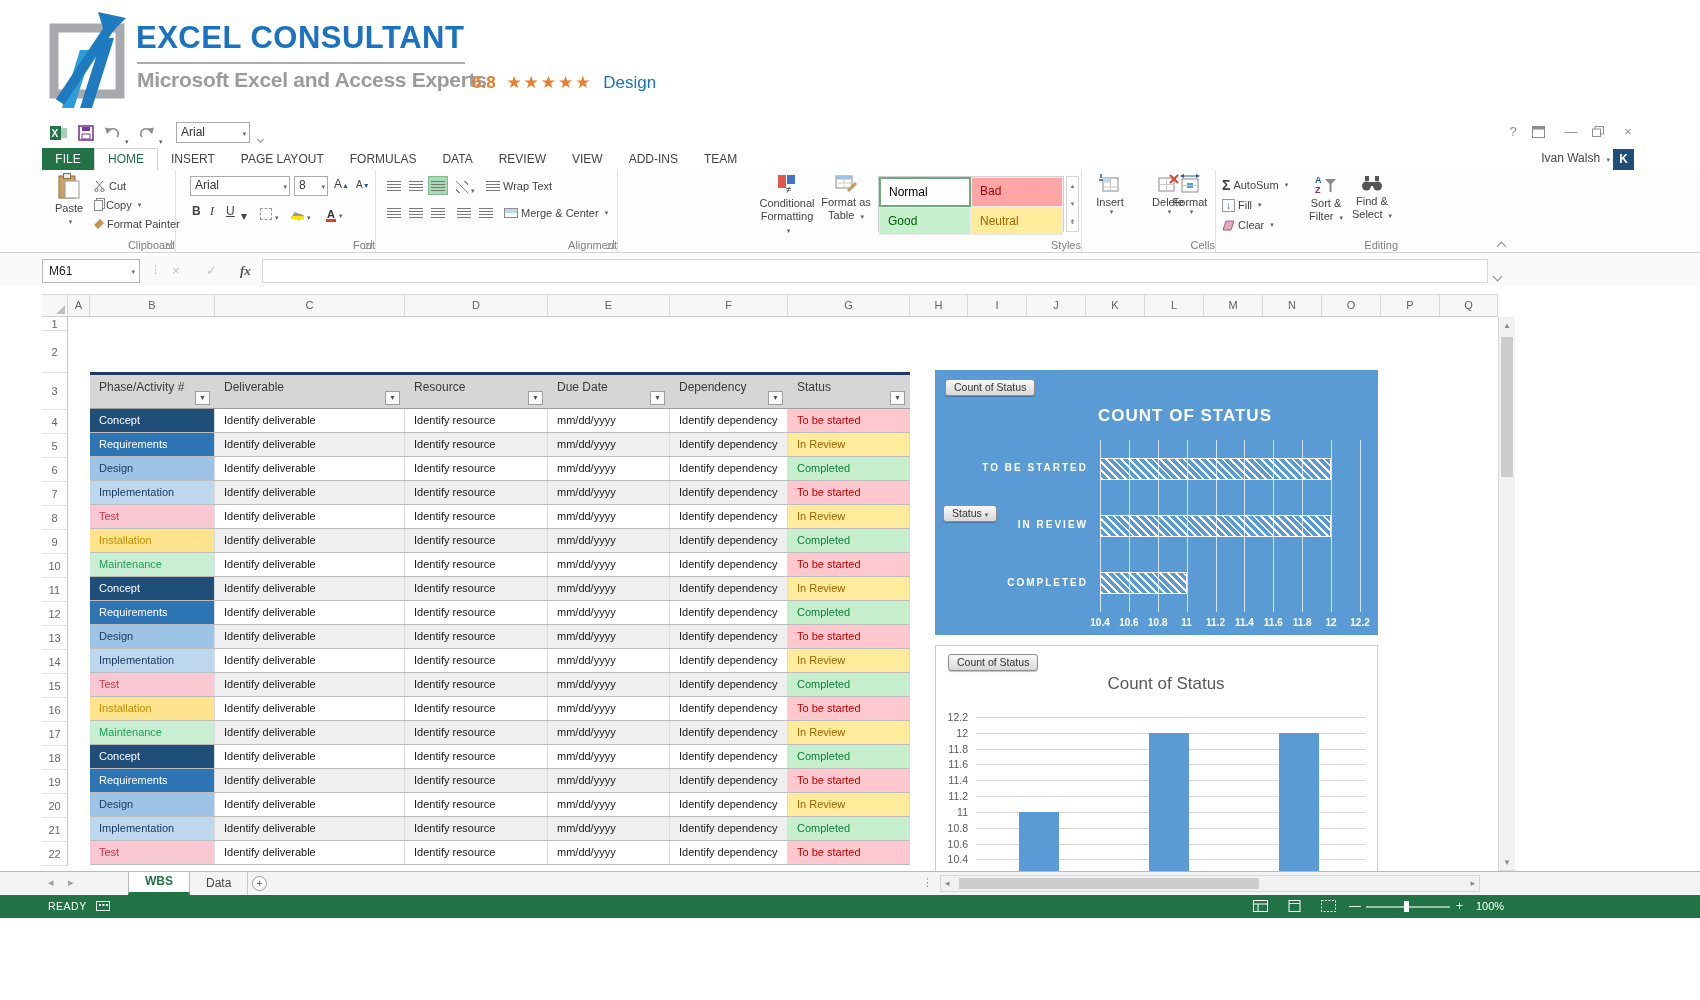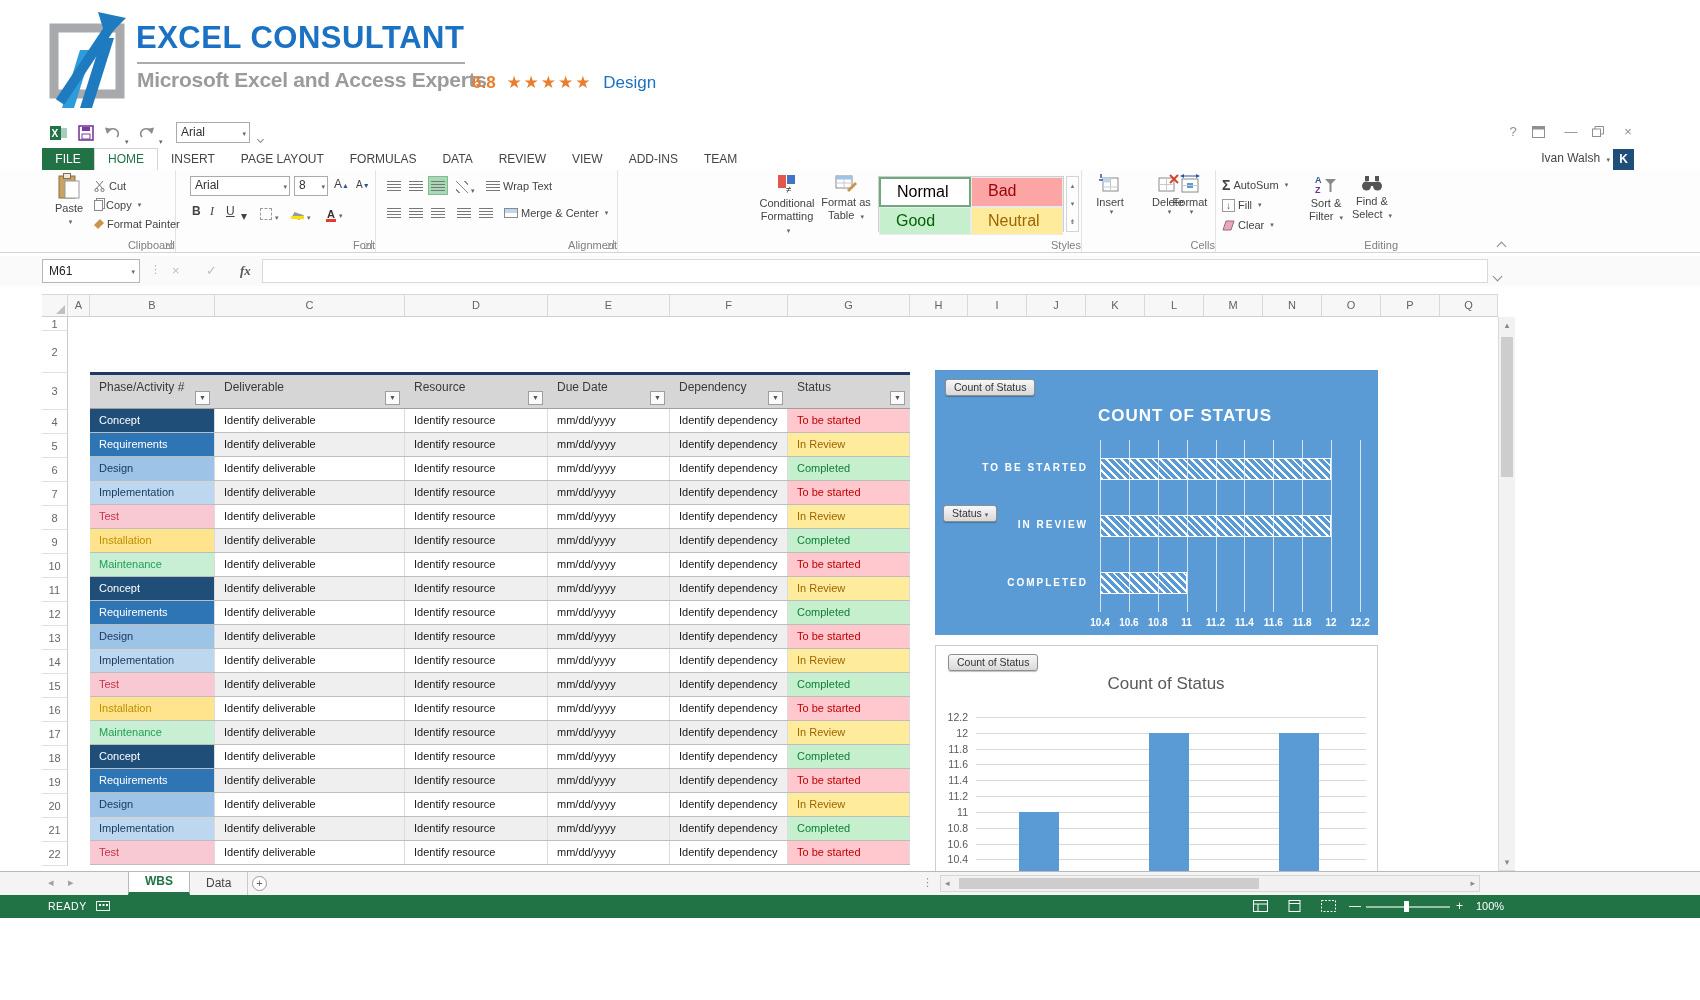--- a/index.html
+++ b/index.html
@@ -48,21 +48,21 @@
   .i-A{position:relative;font-size:11px;font-weight:bold;color:#333;padding:0 1px}
   .i-A.red::after{content:"";position:absolute;left:0;right:0;bottom:-2px;height:3px;background:#E03C31}
   .i-fill{position:relative;display:inline-block;width:12px;height:8px;background:#9A9A9A;clip-path:polygon(20% 0,100% 40%,60% 100%,0 60%)}
   .i-fillbar{position:absolute;width:13px;height:3px;background:#FFE100;margin:10px 0 0 -13px}
   .i-bord{display:inline-block;width:12px;height:12px;border:1px dashed #9A9A9A}
   .i-or{display:inline-block;width:12px;height:12px;background:repeating-linear-gradient(45deg,transparent 0 2px,#888 2px 3px,transparent 3px 6px)}
   .i-mrg{display:inline-block;width:14px;height:10px;border:1px solid #8A8A8A;background:linear-gradient(#BDD7EE 0 4px,#fff 4px)}
   .i-coin{display:inline-block;width:11px;height:11px;border-radius:50%;background:#EFCE6B;border:1px solid #B8923A}
   .i-fillbox{display:inline-block;width:13px;height:13px;border:1px solid #9A9A9A;color:#2B579A;font-size:10px;line-height:11px;text-align:center;font-weight:bold}
   .gallery{position:absolute;left:130px;top:6px;width:186px;height:56px;border:1px solid #CFCFCF;display:grid;grid-template-columns:1fr 1fr;grid-template-rows:1fr 1fr;background:#fff}
-  .cs{font-size:16px;line-height:26px;padding-left:16px;border:1px solid #EAEAEA}
+  .cs{font-size:12px;line-height:26px;padding-left:8px;border:1px solid #EAEAEA}
   .cs-n{background:#fff;color:#000;border:2px solid #6FA97E}
   .cs-b{background:#fca5a5;color:#9C0006}
   .cs-g{background:#C6EFCE;color:#006100}
   .cs-u{background:#FFEB9C;color:#9C6500}
   .galarr{position:absolute;left:318px;top:6px;width:13px;height:56px;border:1px solid #D5D5D5;font-size:7px;color:#777;text-align:center;line-height:18px}
   .cellbtn{position:absolute;width:40px;top:4px;text-align:center;font-size:11px;color:#444}
   .sigma{font-size:14px;font-weight:bold;color:#444}
   
   .frow{position:absolute;left:0;top:256px;width:1700px;height:30px;background:#FAFAFA}
   .namebox{position:absolute;left:42px;top:3px;width:98px;height:24px;border:1px solid #B7B7B7;background:#fff;font-size:12px;color:#222;padding:4px 6px}

